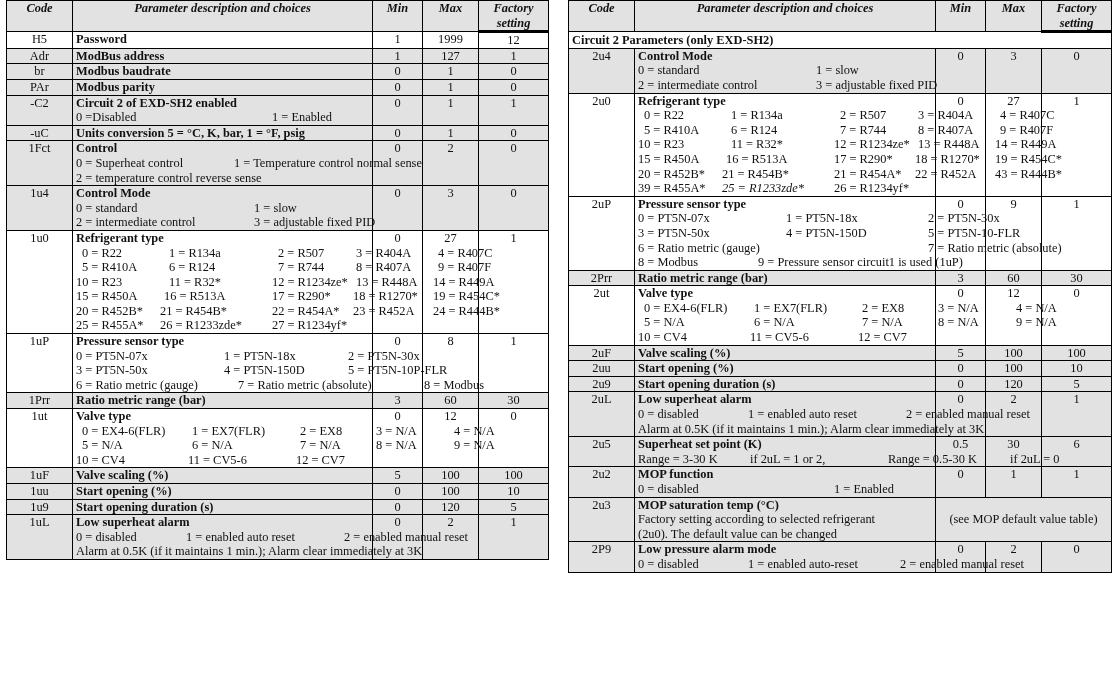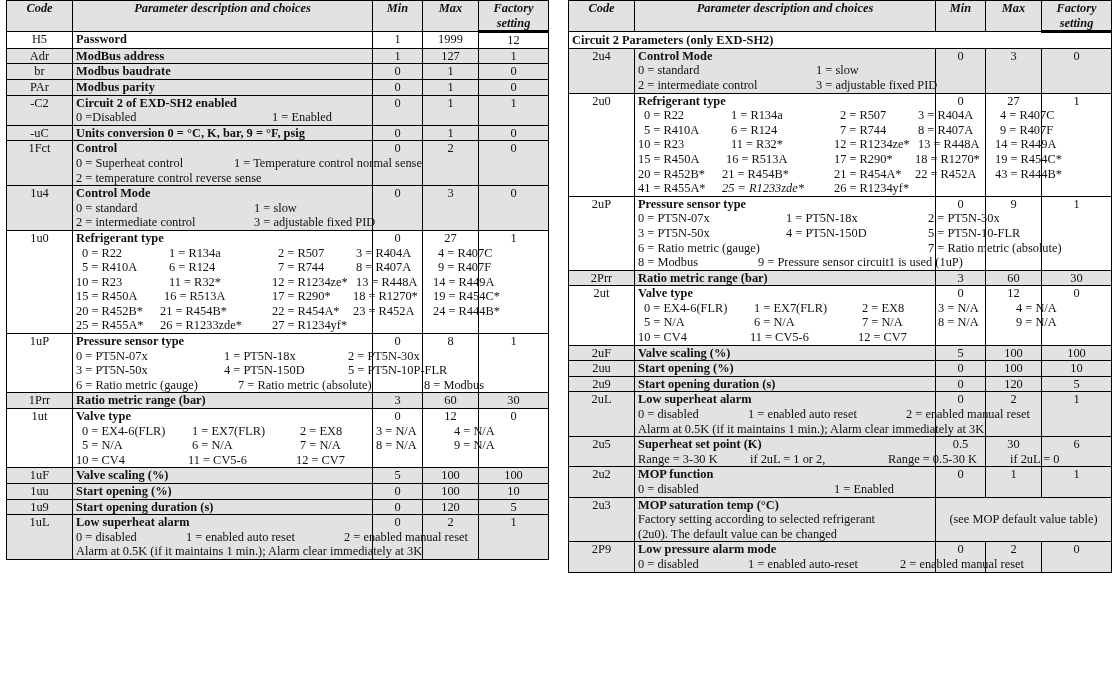--- a/index.html
+++ b/index.html
@@ -165,21 +165,21 @@
               </div>
             </td>
             <td class="num">0</td>
             <td class="num">1</td>
             <td class="num">1</td>
           </tr>
           <tr>
             <td class="code">-uC</td>
             <td class="desc">
               <div>
-                <div class="dline">Units conversion  0 = °C, K, bar, 9 = °F, psig</div>
+                <div class="dline">Units conversion  5 = °C, K, bar, 1 = °F, psig</div>
               </div>
             </td>
             <td class="num">0</td>
             <td class="num">1</td>
             <td class="num">0</td>
           </tr>
           <tr>
             <td class="code">1Fct</td>
             <td class="desc">
               <div>
@@ -468,21 +468,21 @@
                   <span style="position: absolute; left: 357px; top: 0px;">19 = R454C*</span>
                 </div>
                 <div class="ch" style="position: relative; height: 14.6px;">
                   <span style="position: absolute; left: 0px; top: 0px;">20 = R452B*</span>
                   <span style="position: absolute; left: 84px; top: 0px;">21 = R454B*</span>
                   <span style="position: absolute; left: 196px; top: 0px;">21 = R454A*</span>
                   <span style="position: absolute; left: 277px; top: 0px;">22 = R452A</span>
                   <span style="position: absolute; left: 357px; top: 0px;">43 = R444B*</span>
                 </div>
                 <div class="ch" style="position: relative; height: 14.6px;">
-                  <span style="position: absolute; left: 0px; top: 0px;">41 = R455A*</span>
+                  <span style="position: absolute; left: 0px; top: 0px;">39 = R455A*</span>
                   <span style="position: absolute; left: 84px; top: 0px; font-style: italic;">25 = R1233zde*</span>
                   <span style="position: absolute; left: 196px; top: 0px;">26   = R1234yf*</span>
                 </div>
               </div>
             </td>
             <td class="num">0</td>
             <td class="num">27</td>
             <td class="num">1</td>
           </tr>
           <tr class="white">

